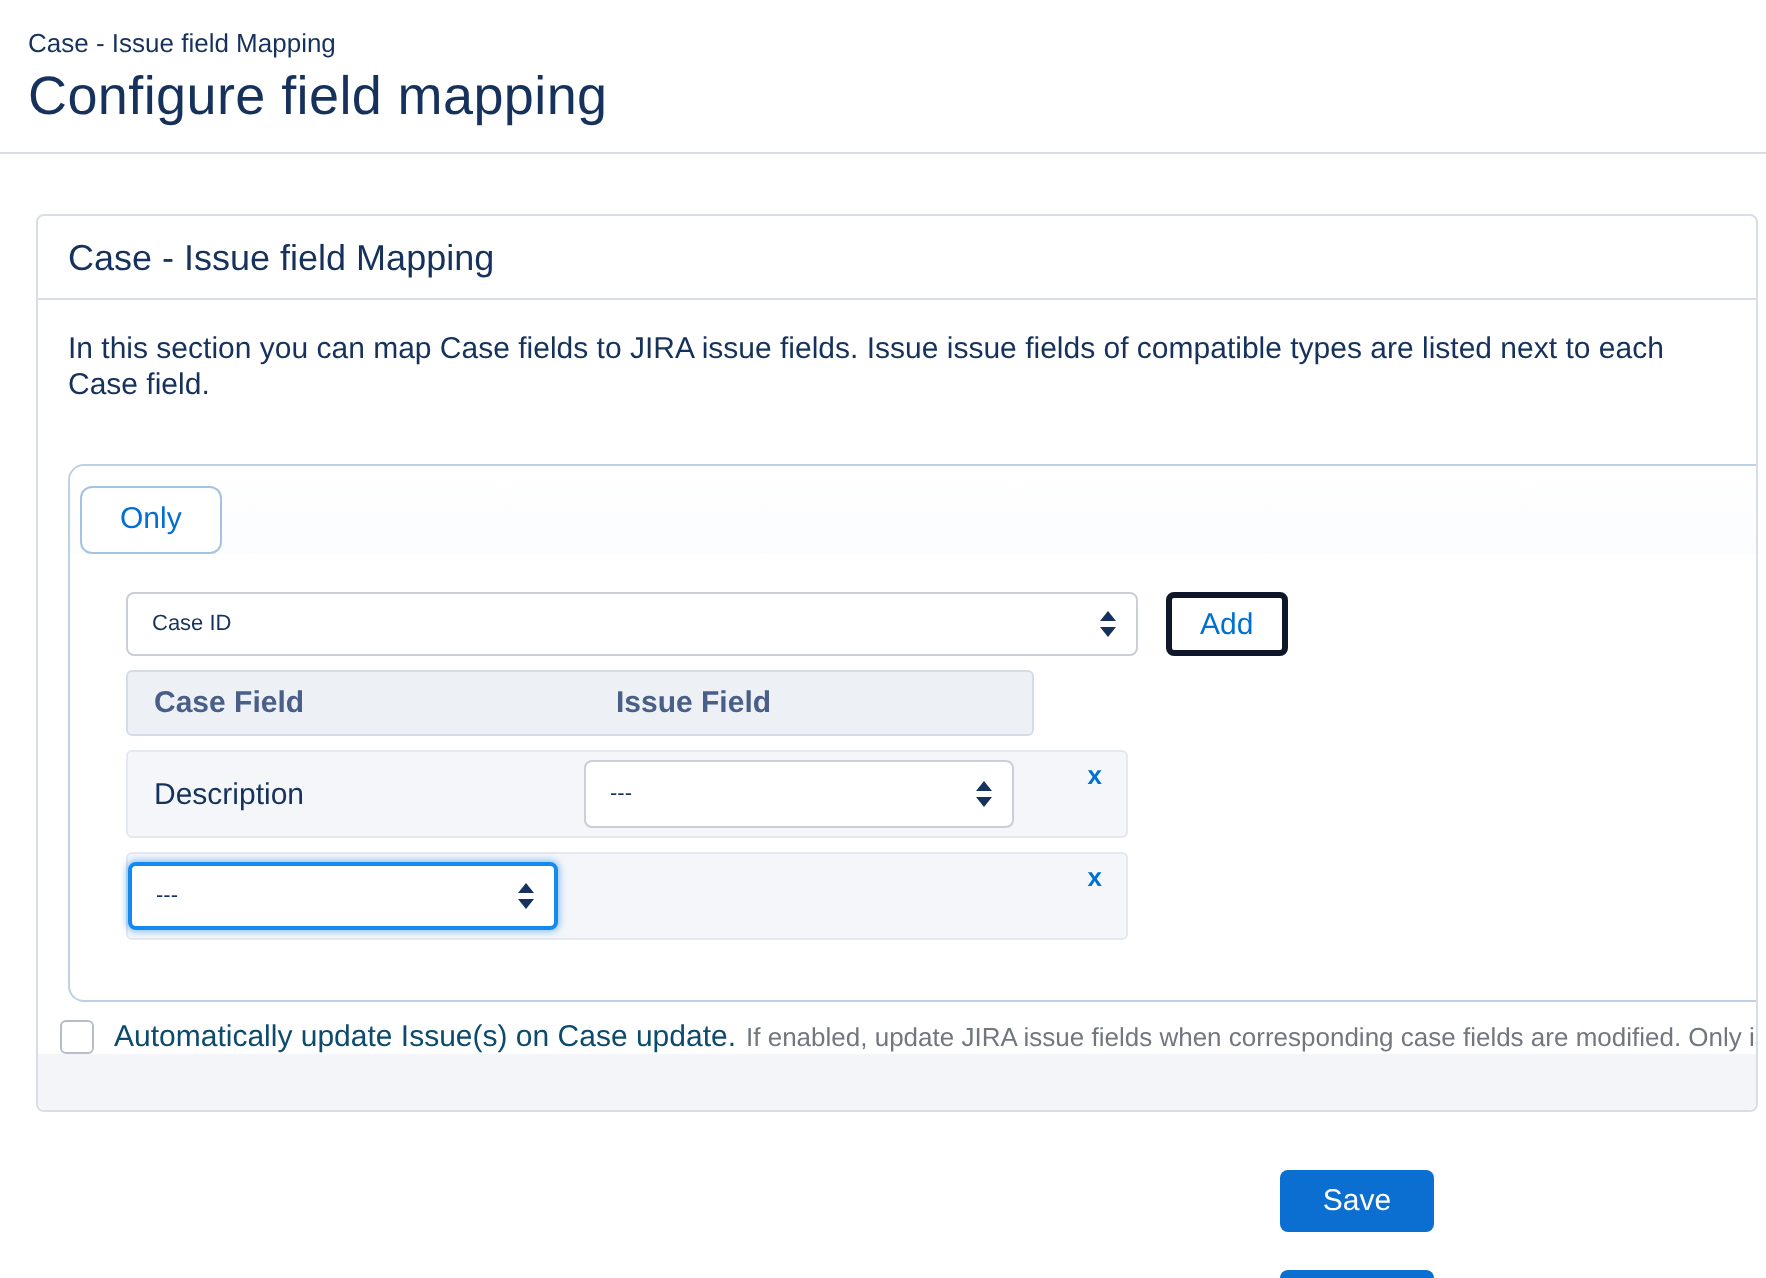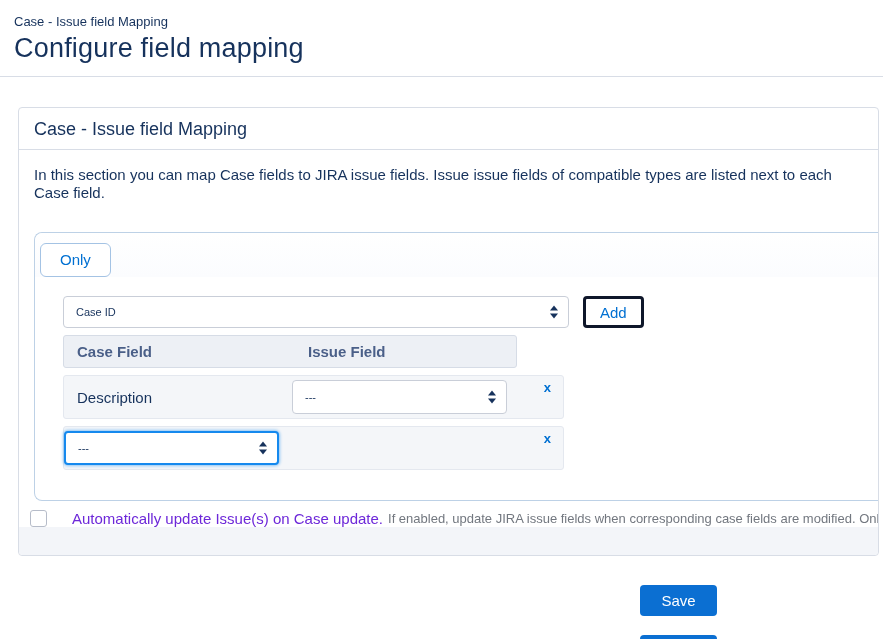--- a/index.html
+++ b/index.html
@@ -109,21 +109,21 @@
   .checkbox-row {
     margin-top:9px; margin-left:-4px;
     display:flex; align-items:center;
     white-space:nowrap; overflow:hidden;
   }
   .checkbox {
     width:17px; height:17px; flex:none;
     background:#fff; border:1px solid #b6bcc9; border-radius:3px;
     cursor:pointer;
   }
-  .cb-label { margin-left:25px; font-size:15px; color:#6d28d9; cursor:pointer; }
+  .cb-label { margin-left:10px; font-size:15px; color:#0c4a6e; cursor:pointer; }
   .cb-help { margin-left:5px; font-size:13px; color:#72777f; }
 
   
   .card-footer { height:41px; background:#f3f5f9; margin-top:auto; border-radius:0 0 4px 4px; }
 
   .actions { position:absolute; left:640px; top:585px; display:flex; gap:19px;flex-direction:column; }
   .btn-primary {
     height:31px; padding:0 16px;
     background:#0b6fd2; border:none; border-radius:4px;
     color:#fff; font-size:15px; font-family:inherit;

